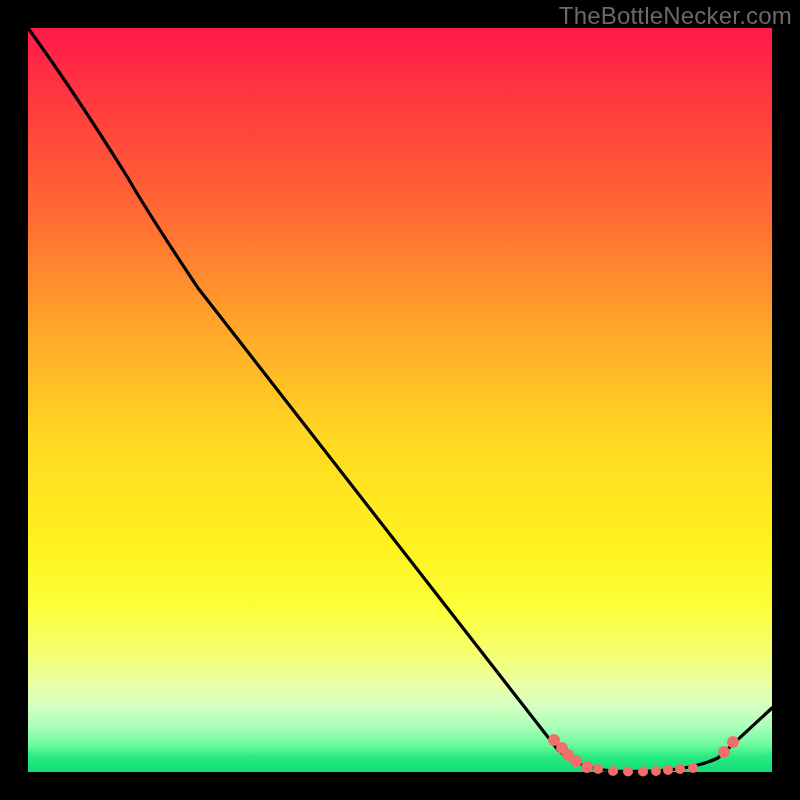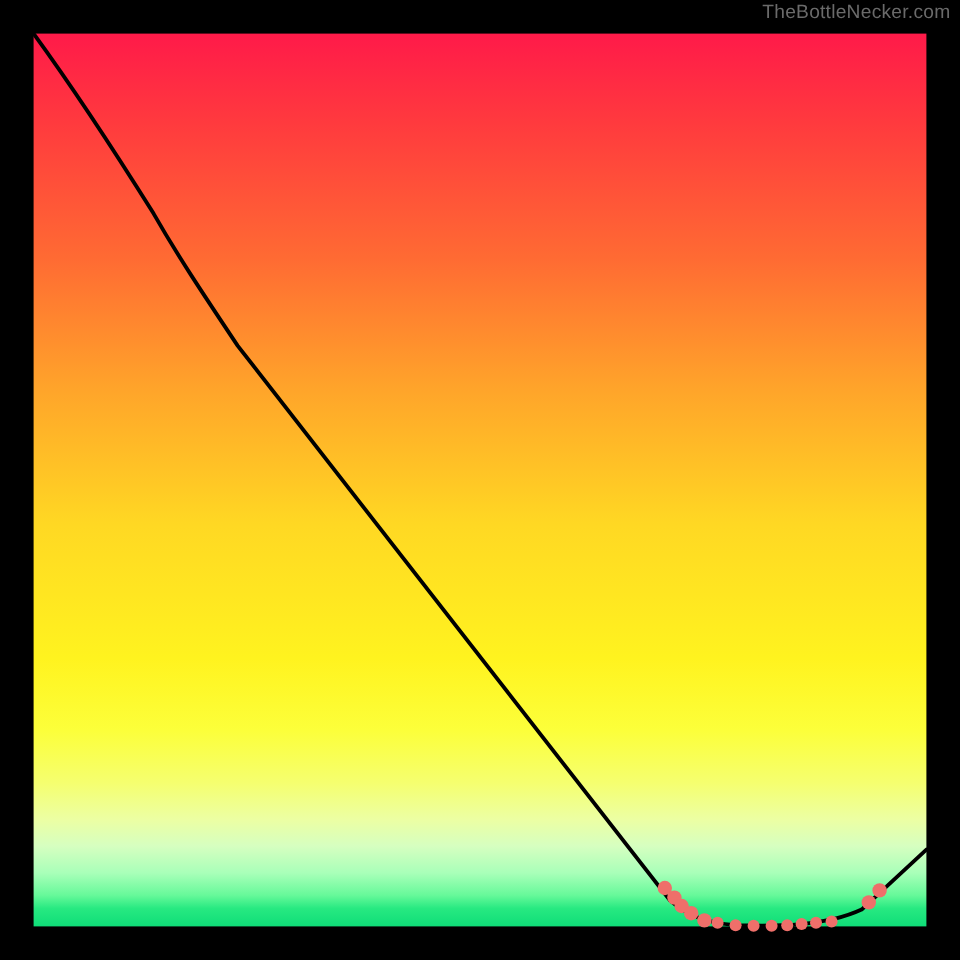--- a/index.html
+++ b/index.html
@@ -15,21 +15,21 @@
     position: relative;
     width: 800px;
     height: 800px;
     background: #000;
   }
   .watermark {
     position: absolute;
     top: 2px;
     right: 8px;
     color: #6a6a6a;
-    font-size: 16px;
+    font-size: 24px;
     font-weight: 400;
     letter-spacing: 0.2px;
     z-index: 5;
   }
   .plot {
     position: absolute;
     left: 28px;
     top: 28px;
     width: 744px;
     height: 744px;

